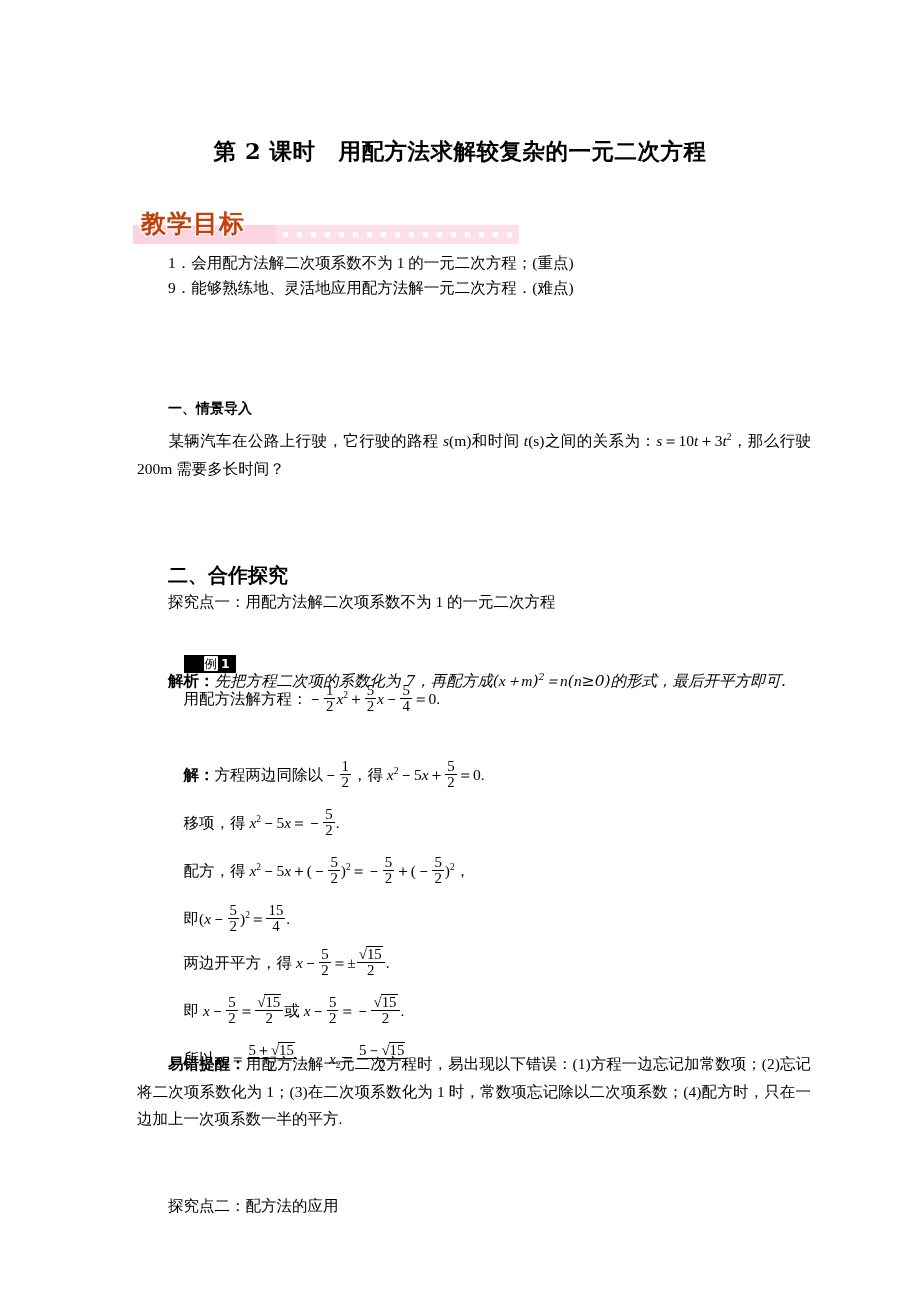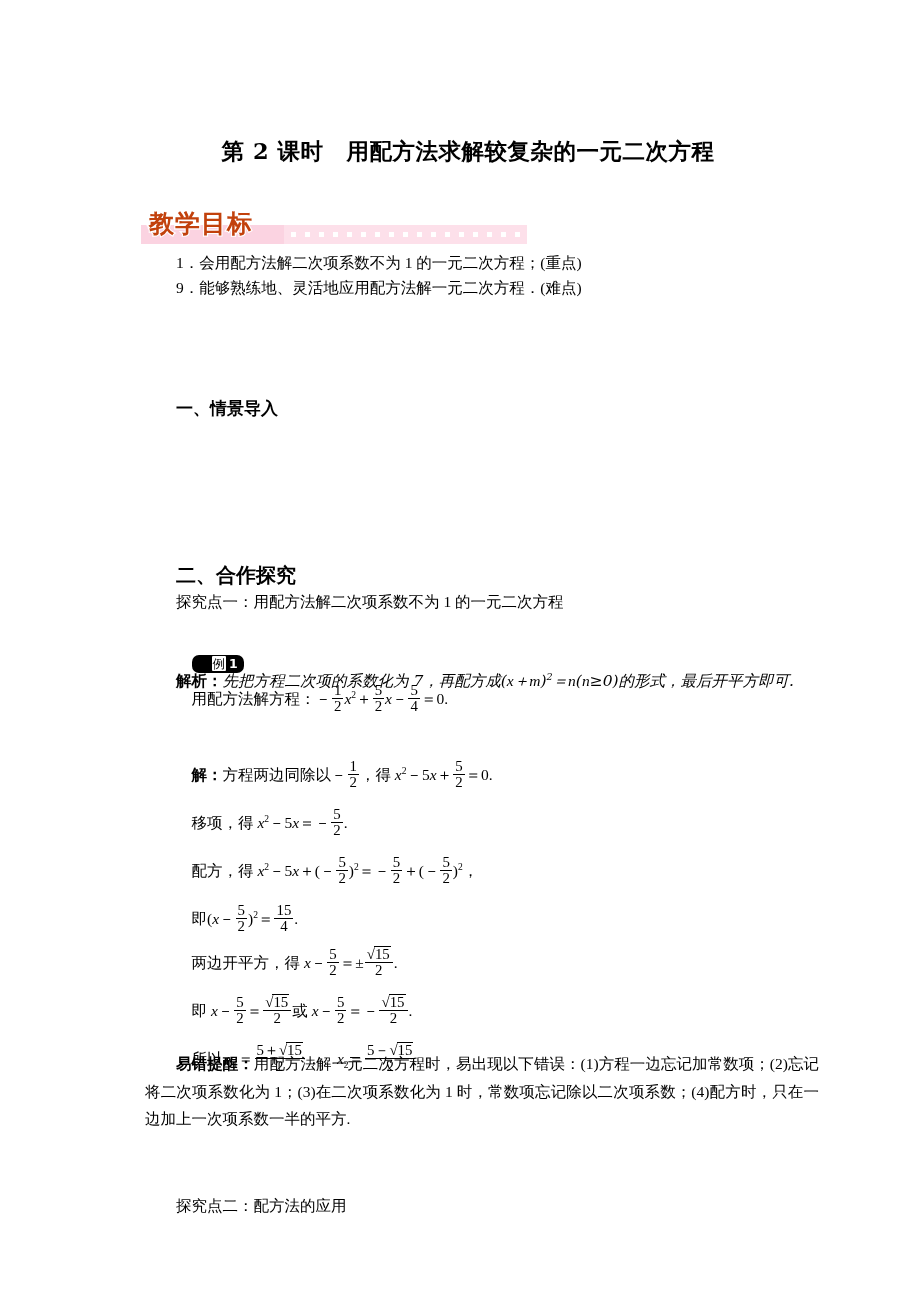--- a/index.html
+++ b/index.html
@@ -11,21 +11,21 @@
     width: 920px;
     height: 1302px;
     position: relative;
     font-family: "Liberation Serif", "DejaVu Serif", serif;
     color: #000000;
     overflow: hidden;
   }
 
   .page {
     position: absolute;
-    left: 8px; top: 0;
+    left: 0; top: 0;
     width: 758px;
     height: 1302px;
   }
 
   
   .doc-title {
     position: absolute;
     left: 0; top: 136px;
     width: 920px;
     text-align: center;
@@ -137,21 +137,21 @@
     border-top: 1px solid #000;
     padding: 0 1px;
     margin-left: -1px;
   }
 
   
   .ex-badge {
     display: inline-block;
     background: #000000;
     color: #ffffff;
-    border-radius: 7px;
+    border-radius: 0;
     padding: 1px 5px 2px 20px;
     font-family: "DejaVu Sans", "Liberation Sans", sans-serif;
     font-size: 12.5px;
     line-height: 15px;
     vertical-align: 2px;
     letter-spacing: 0px;
   }
   .ex-badge .ch {
     display: inline-block;
     background: #ffffff;
@@ -177,22 +177,25 @@
     <div class="band"></div>
     <div class="band-solid"></div>
     <div class="dots"></div>
     <div class="label">教学目标</div>
   </div>
 
   <div class="txt" style="left:168px; top:250px;">1．会用配方法解二次项系数不为 1 的一元二次方程；(重点)</div>
   <div class="txt" style="left:168px; top:275px;">9．能够熟练地、灵活地应用配方法解一元二次方程．(难点)</div>
 
 
-  <div class="txt heiti" style="left:168px; top:396px; font-size:17px;">一、情景导入</div>
-
+  <div class="txt heiti" style="left:168px; top:396px; font-size:14px;">一、情景导入</div>
+
+  <div class="para" style="left:137px; top:423px; width:674px;">
+    <span style="display:inline-block; width:31px;"></span><span>某辆汽车在公路上行驶，它行驶的路程 </span><i class="v">s</i><span>(m)和时间 </span><i class="v">t</i><span>(s)之间的关系为：</span><i class="v">s</i><span>＝10</span><i class="v">t</i><span>＋3</span><i class="v">t</i><sup class="sq">2</sup><span>，那么行驶 200m 需要多长时间？</span>
+  </div>
 
   <div class="txt heiti" style="left:168px; top:563px; font-size:20px;">二、合作探究</div>
 
   <div class="txt" style="left:168px; top:589px;">探究点一：用配方法解二次项系数不为 1 的一元二次方程</div>
 
   <div class="txt" style="left:168px; top:620px; line-height:30px;">
     <span class="ex-badge"><span class="ch">例</span><span class="no">1</span></span>
     <span>用配方法解方程：</span><span><span>－</span><span class="frac"><span class="num">1</span><span class="den">2</span></span><i class="v">x</i><sup class="sq">2</sup><span>＋</span><span class="frac"><span class="num">5</span><span class="den">2</span></span><i class="v">x</i><span>－</span><span class="frac"><span class="num">5</span><span class="den">4</span></span><span>＝0.</span></span>
   </div>
 

